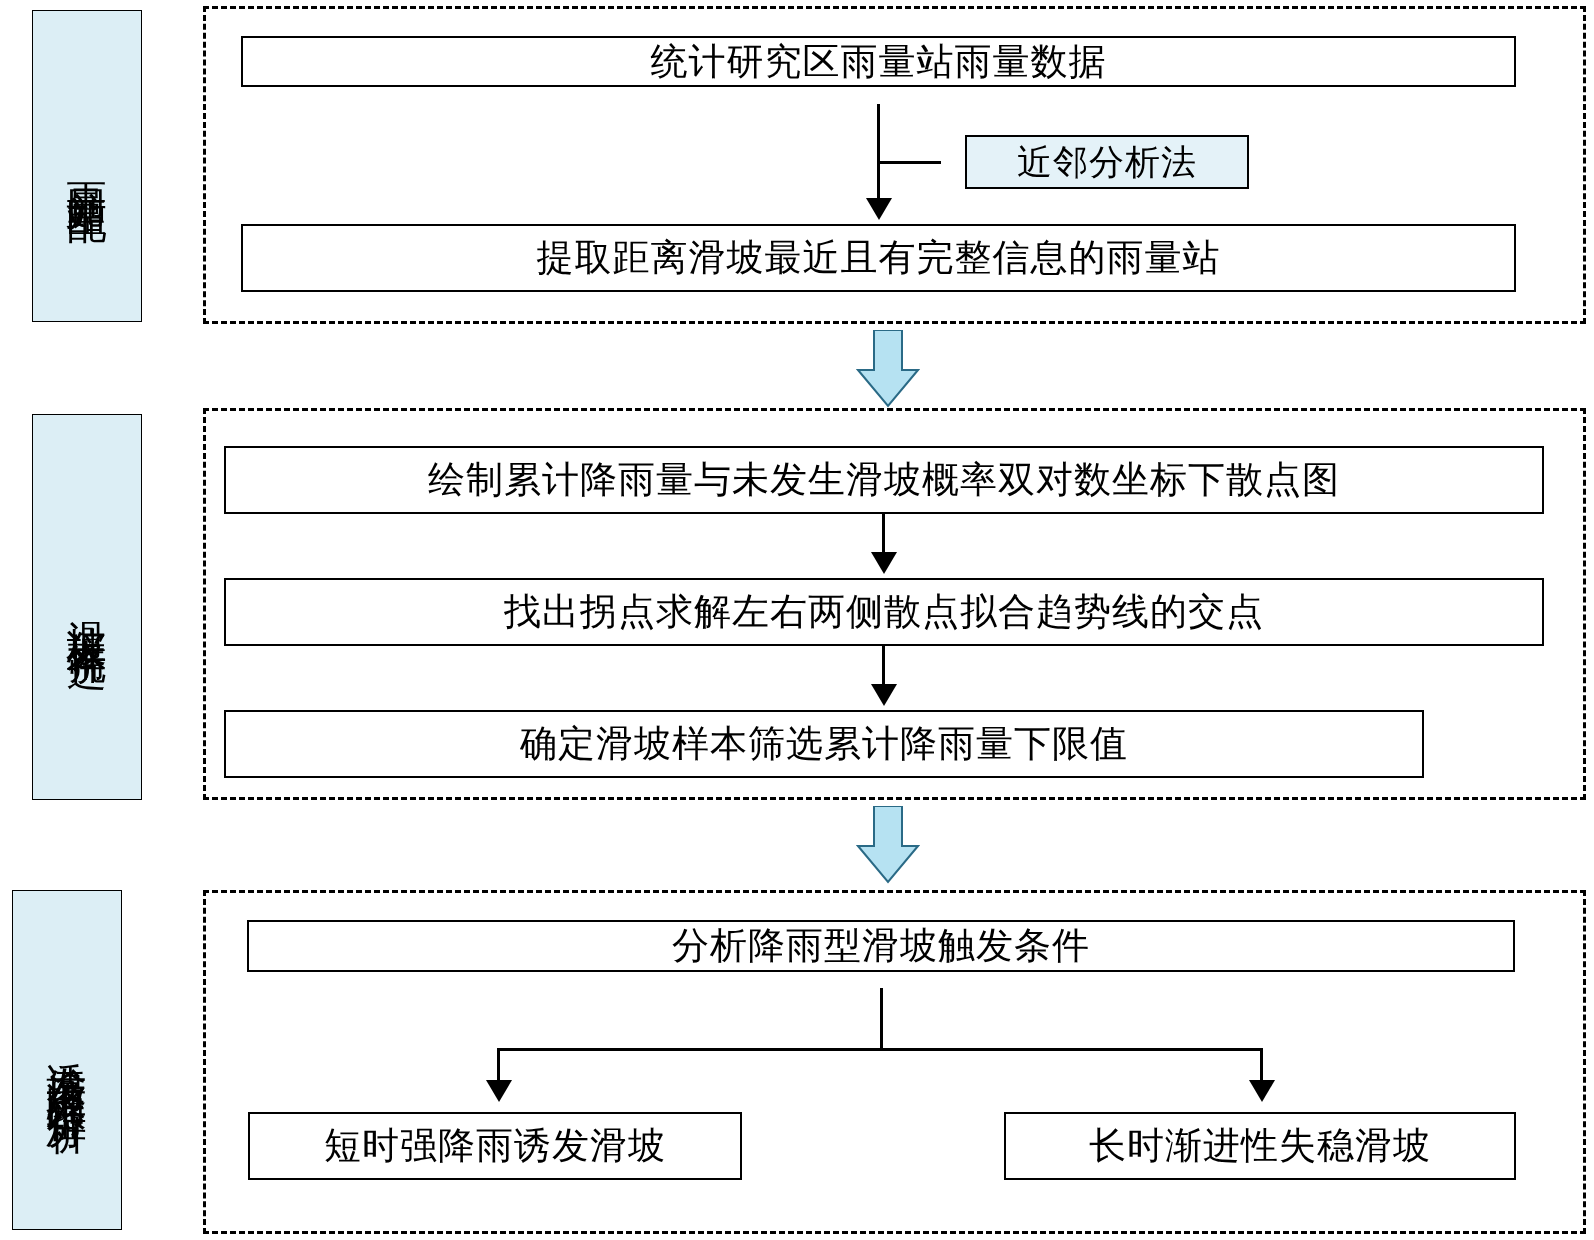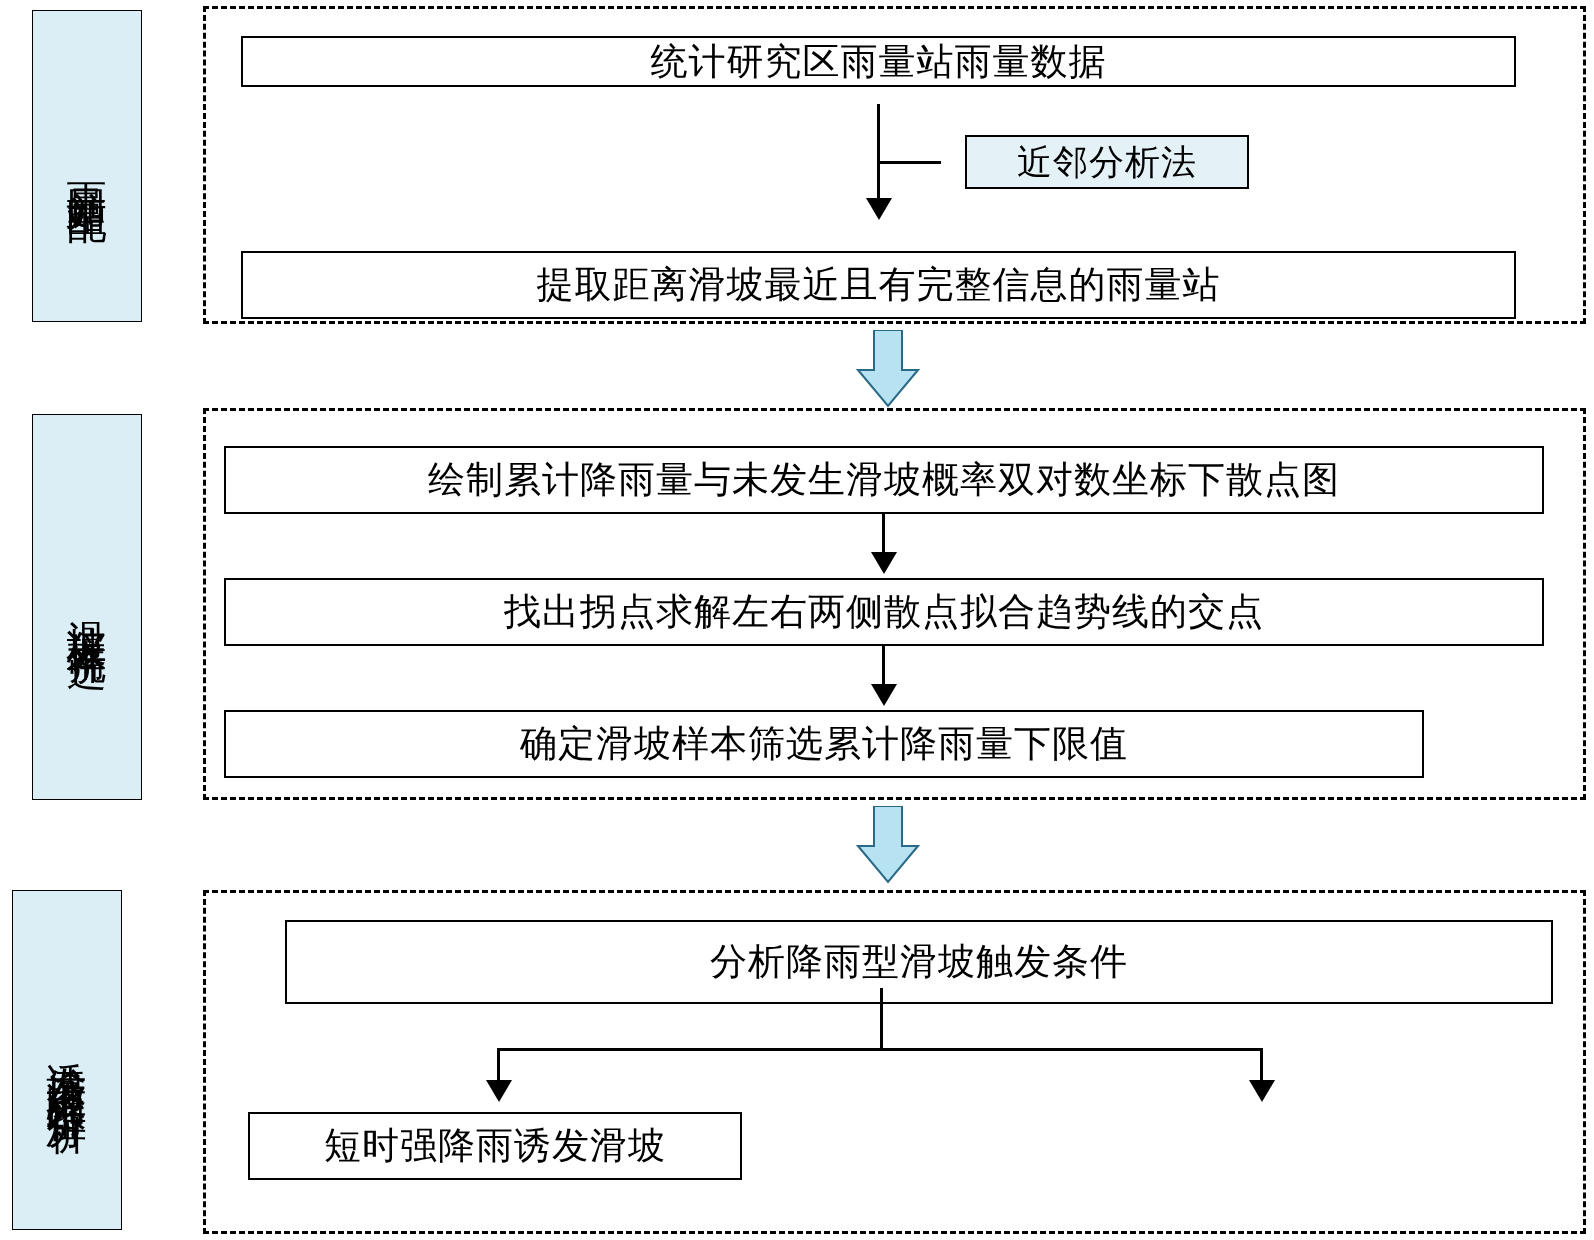--- a/index.html
+++ b/index.html
@@ -111,21 +111,21 @@
 
   <div class="box" style="left:241px; top:36px; width:1275px; height:51px;">统计研究区雨量站雨量数据</div>
 
   <div class="vline" style="left:877px; top:104px; height:98px;"></div>
   <div class="arrow-down" style="left:866px; top:198px;"></div>
 
   <div class="hline" style="left:877px; top:161px; width:64px;"></div>
 
   <div class="note-box" style="left:941px; top:135px; width:284px; height:54px;margin-left:24px;">近邻分析法</div>
 
-  <div class="box" style="left:241px; top:224px; width:1275px; height:68px;margin-top:27px;">提取距离滑坡最近且有完整信息的雨量站</div>
+  <div class="box" style="left:241px; top:224px; width:1275px; height:68px;">提取距离滑坡最近且有完整信息的雨量站</div>
 
   <svg class="big-arrow" style="left:856px; top:330px;" width="64" height="78" viewBox="0 0 64 78">
     <polygon points="18,0 46,0 46,40 62,40 32,76 2,40 18,40" fill="#b6e2f2" stroke="#2a6a86" stroke-width="2"></polygon>
   </svg>
 
   <div class="stage-label" style="left:32px; top:414px; width:110px; height:386px;">滑坡样本筛选</div>
 
   <div class="group" style="left:203px; top:408px; width:1383px; height:392px;"></div>
 
   <div class="box" style="left:224px; top:446px; width:1320px; height:68px;">绘制累计降雨量与未发生滑坡概率双对数坐标下散点图</div>
@@ -141,25 +141,26 @@
   <div class="box" style="left:224px; top:710px; width:1200px; height:68px;">确定滑坡样本筛选累计降雨量下限值</div>
 
   <svg class="big-arrow" style="left:856px; top:806px;" width="64" height="78" viewBox="0 0 64 78">
     <polygon points="18,0 46,0 46,40 62,40 32,76 2,40 18,40" fill="#b6e2f2" stroke="#2a6a86" stroke-width="2"></polygon>
   </svg>
 
   <div class="stage-label" style="left:12px; top:890px; width:110px; height:340px;">诱发滑坡降雨特征分析</div>
 
   <div class="group" style="left:203px; top:890px; width:1383px; height:344px;"></div>
 
-  <div class="box" style="left:247px; top:920px; width:1268px; height:84px;margin-left:38px;">分析降雨型滑坡触发条件</div>
+  <div class="box" style="left:247px; top:920px; width:1268px; height:52px;">分析降雨型滑坡触发条件</div>
 
   <div class="vline" style="left:880px; top:988px; height:62px;"></div>
   <div class="hline" style="left:497px; top:1048px; width:766px;"></div>
   <div class="vline" style="left:497px; top:1048px; height:38px;"></div>
   <div class="arrow-down" style="left:486px; top:1080px;"></div>
   <div class="vline" style="left:1260px; top:1048px; height:38px;"></div>
   <div class="arrow-down" style="left:1249px; top:1080px;"></div>
 
   <div class="box" style="left:248px; top:1112px; width:494px; height:68px;">短时强降雨诱发滑坡</div>
 
+  <div class="box" style="left:1004px; top:1112px; width:512px; height:68px;">长时渐进性失稳滑坡</div>
 
 </div>
 
 </body></html>

